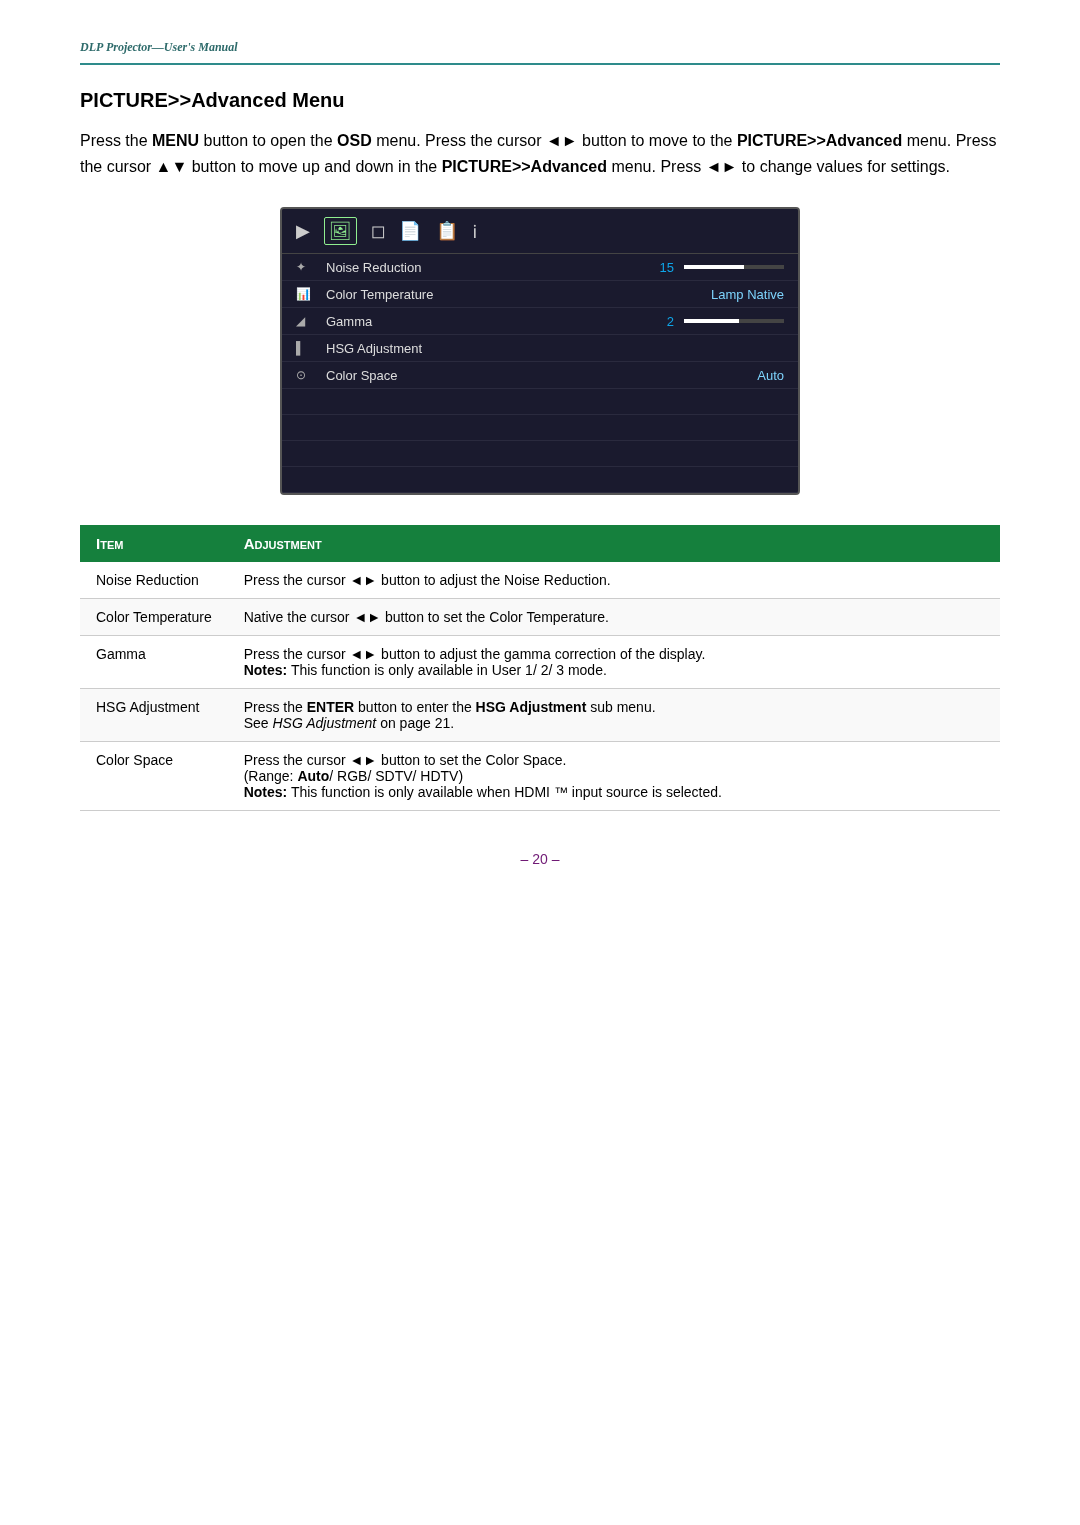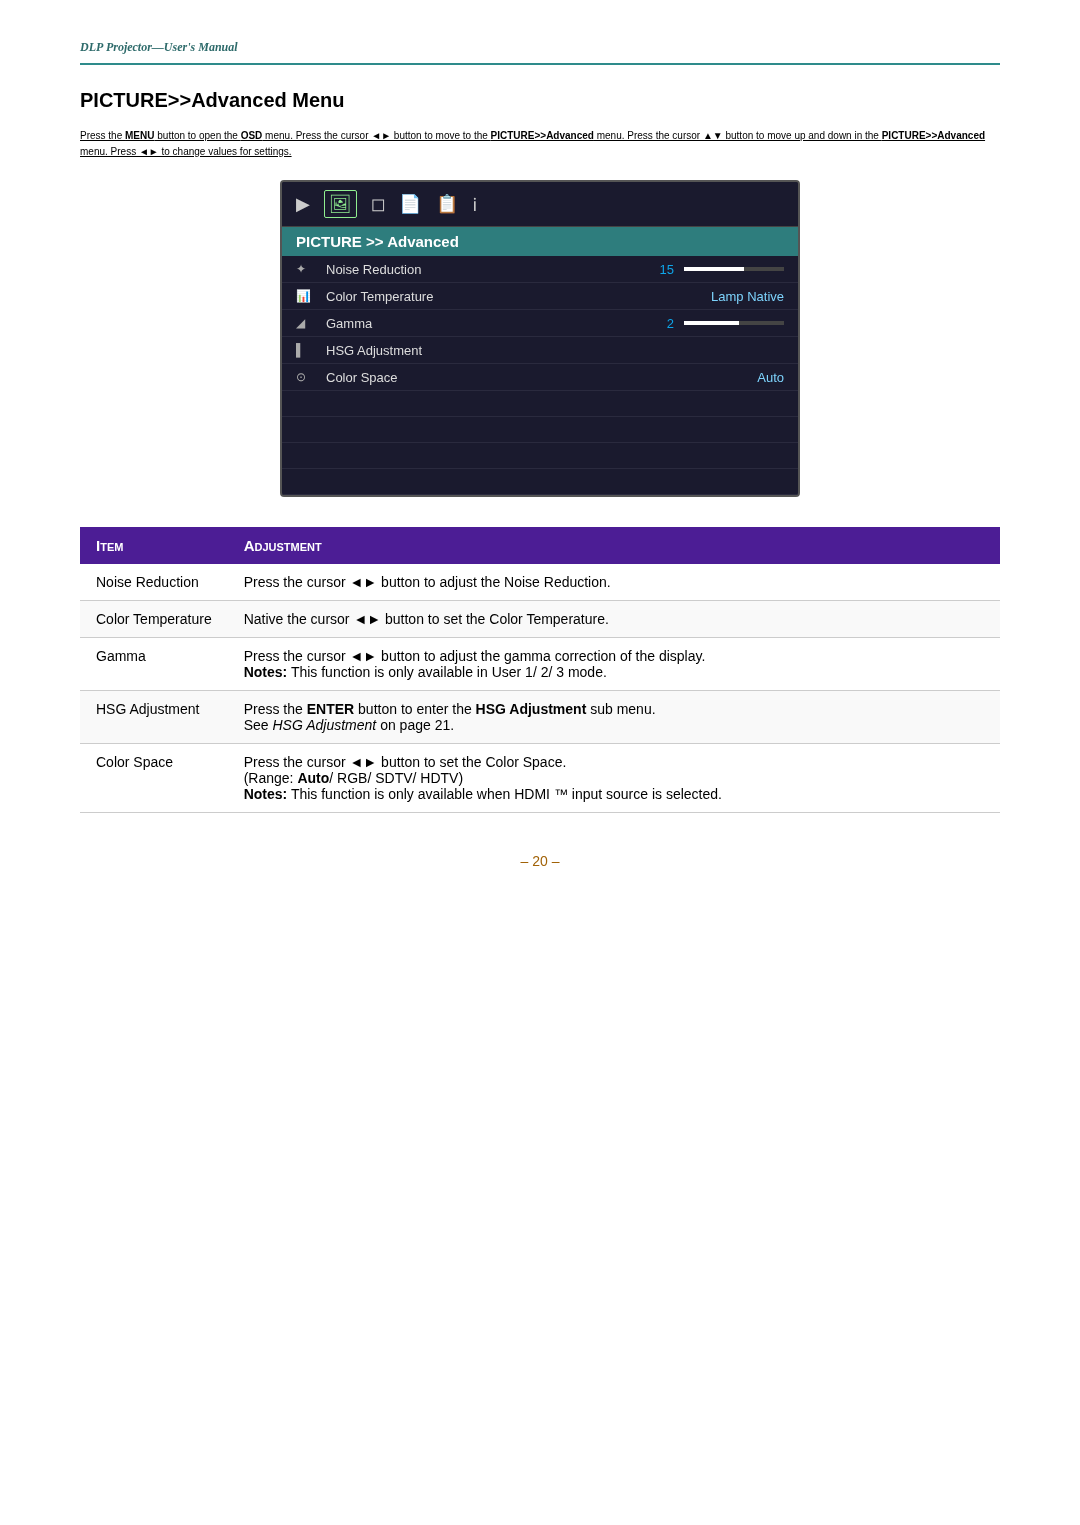--- a/index.html
+++ b/index.html
@@ -23,24 +23,23 @@
     .header-line {
       border-top: 2px solid #2e8b8b;
       margin-bottom: 24px;
     }
     .section-title {
       font-size: 20px;
       font-weight: bold;
       margin-bottom: 16px;
     }
     .intro-text {
-      font-size: 10px;
+      font-size: 16px;
       line-height: 1.6;
-      margin-bottom: 20px;
-      text-decoration: underline;
+      margin-bottom: 28px;
     }
     .intro-text b { font-weight: bold; }
     
     .osd-screen {
       background: #1a1a2e;
       border: 2px solid #555;
       border-radius: 4px;
       width: 520px;
       margin: 0 auto 30px auto;
       padding: 0;
@@ -121,21 +120,21 @@
       height: 26px;
     }
     
     .desc-table {
       width: 100%;
       border-collapse: collapse;
       margin-top: 10px;
       font-size: 14px;
     }
     .desc-table thead tr th {
-      background: #4c1d95;
+      background: #15803d;
       color: #fff;
       padding: 10px 16px;
       text-align: left;
       font-variant: small-caps;
       font-size: 15px;
       font-weight: bold;
     }
     .desc-table tbody tr td {
       padding: 10px 16px;
       vertical-align: top;
@@ -148,21 +147,21 @@
     .desc-table tbody tr:nth-child(odd) td {
       background: #fff;
     }
     .desc-table tbody tr:nth-child(even) td {
       background: #f9f9f9;
     }
     .page-footer {
       text-align: center;
       margin-top: 40px;
       font-size: 14px;
-      color: #a16207;
+      color: #701a75;
     }
   </style>
 </head>
 <body>
 
 <div class="header-title">DLP Projector—User's Manual</div>
 <div class="header-line"></div>
 
 <h2 class="section-title">PICTURE&gt;&gt;Advanced Menu</h2>
 
@@ -174,21 +173,20 @@
 
 <div class="osd-screen">
   <div class="osd-topbar">
     <span class="osd-icon">▶</span>
     <span class="osd-icon active">🖼</span>
     <span class="osd-icon">◻</span>
     <span class="osd-icon">📄</span>
     <span class="osd-icon">📋</span>
     <span class="osd-icon">ℹ</span>
   </div>
-  <div class="osd-title-bar">PICTURE &gt;&gt; Advanced</div>
 
   <div class="osd-menu-item">
     <span class="osd-item-icon">✦</span>
     <span class="osd-item-label">Noise Reduction</span>
     <span class="osd-item-value">15</span>
     <div class="osd-item-bar-container">
       <div class="osd-item-bar-fill" style="width:60%"></div>
     </div>
   </div>
 

